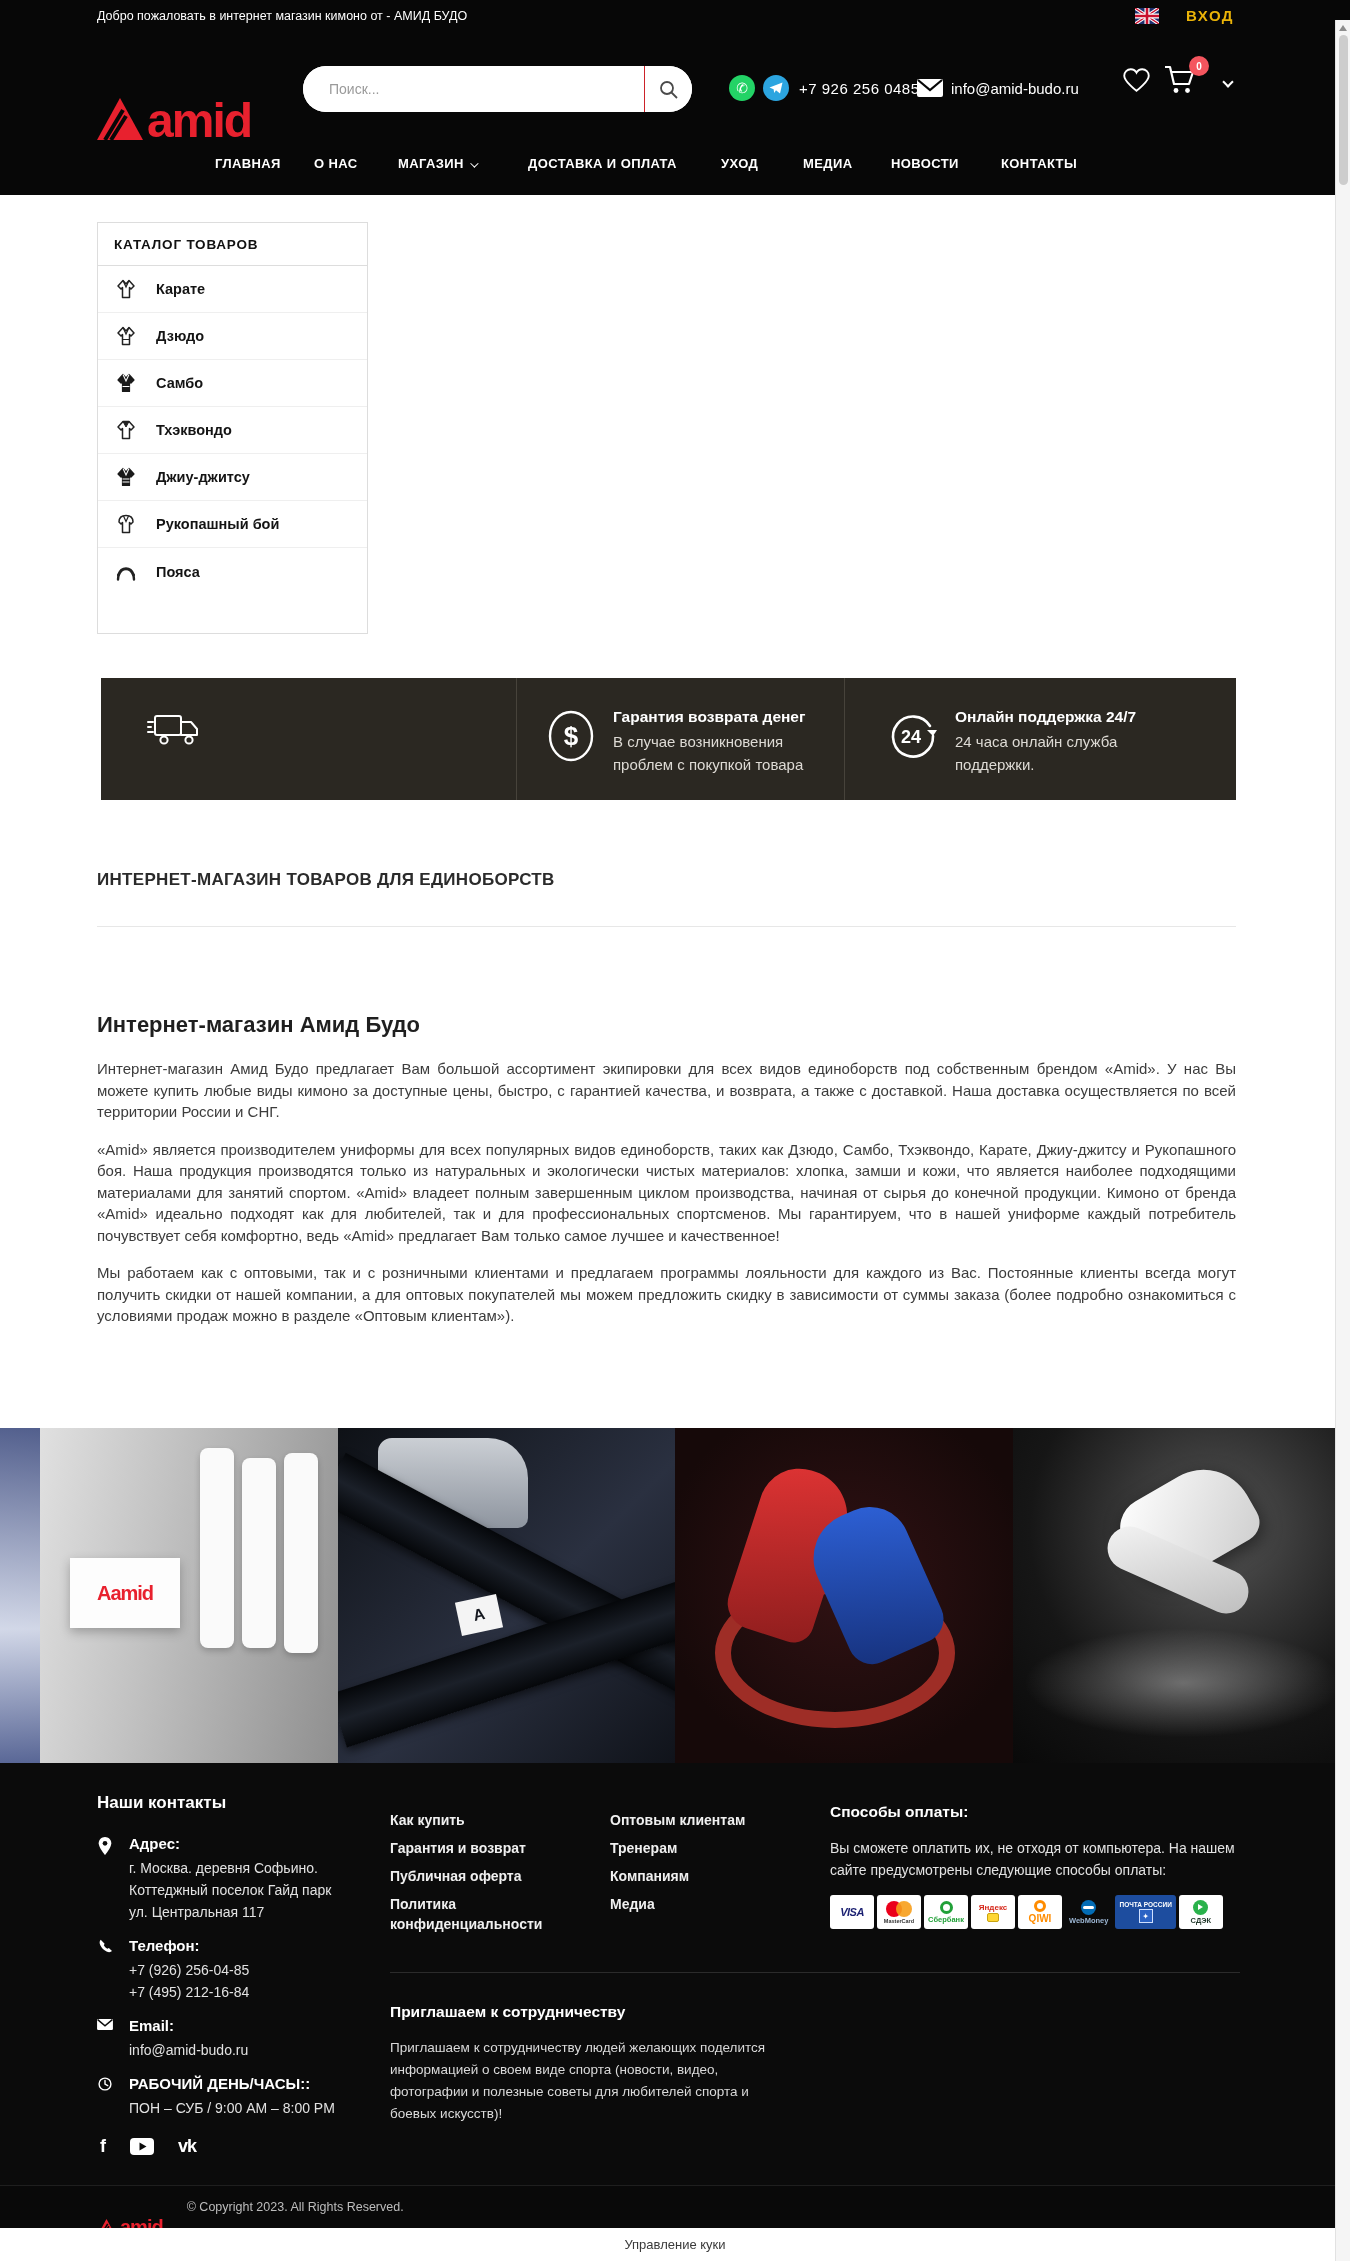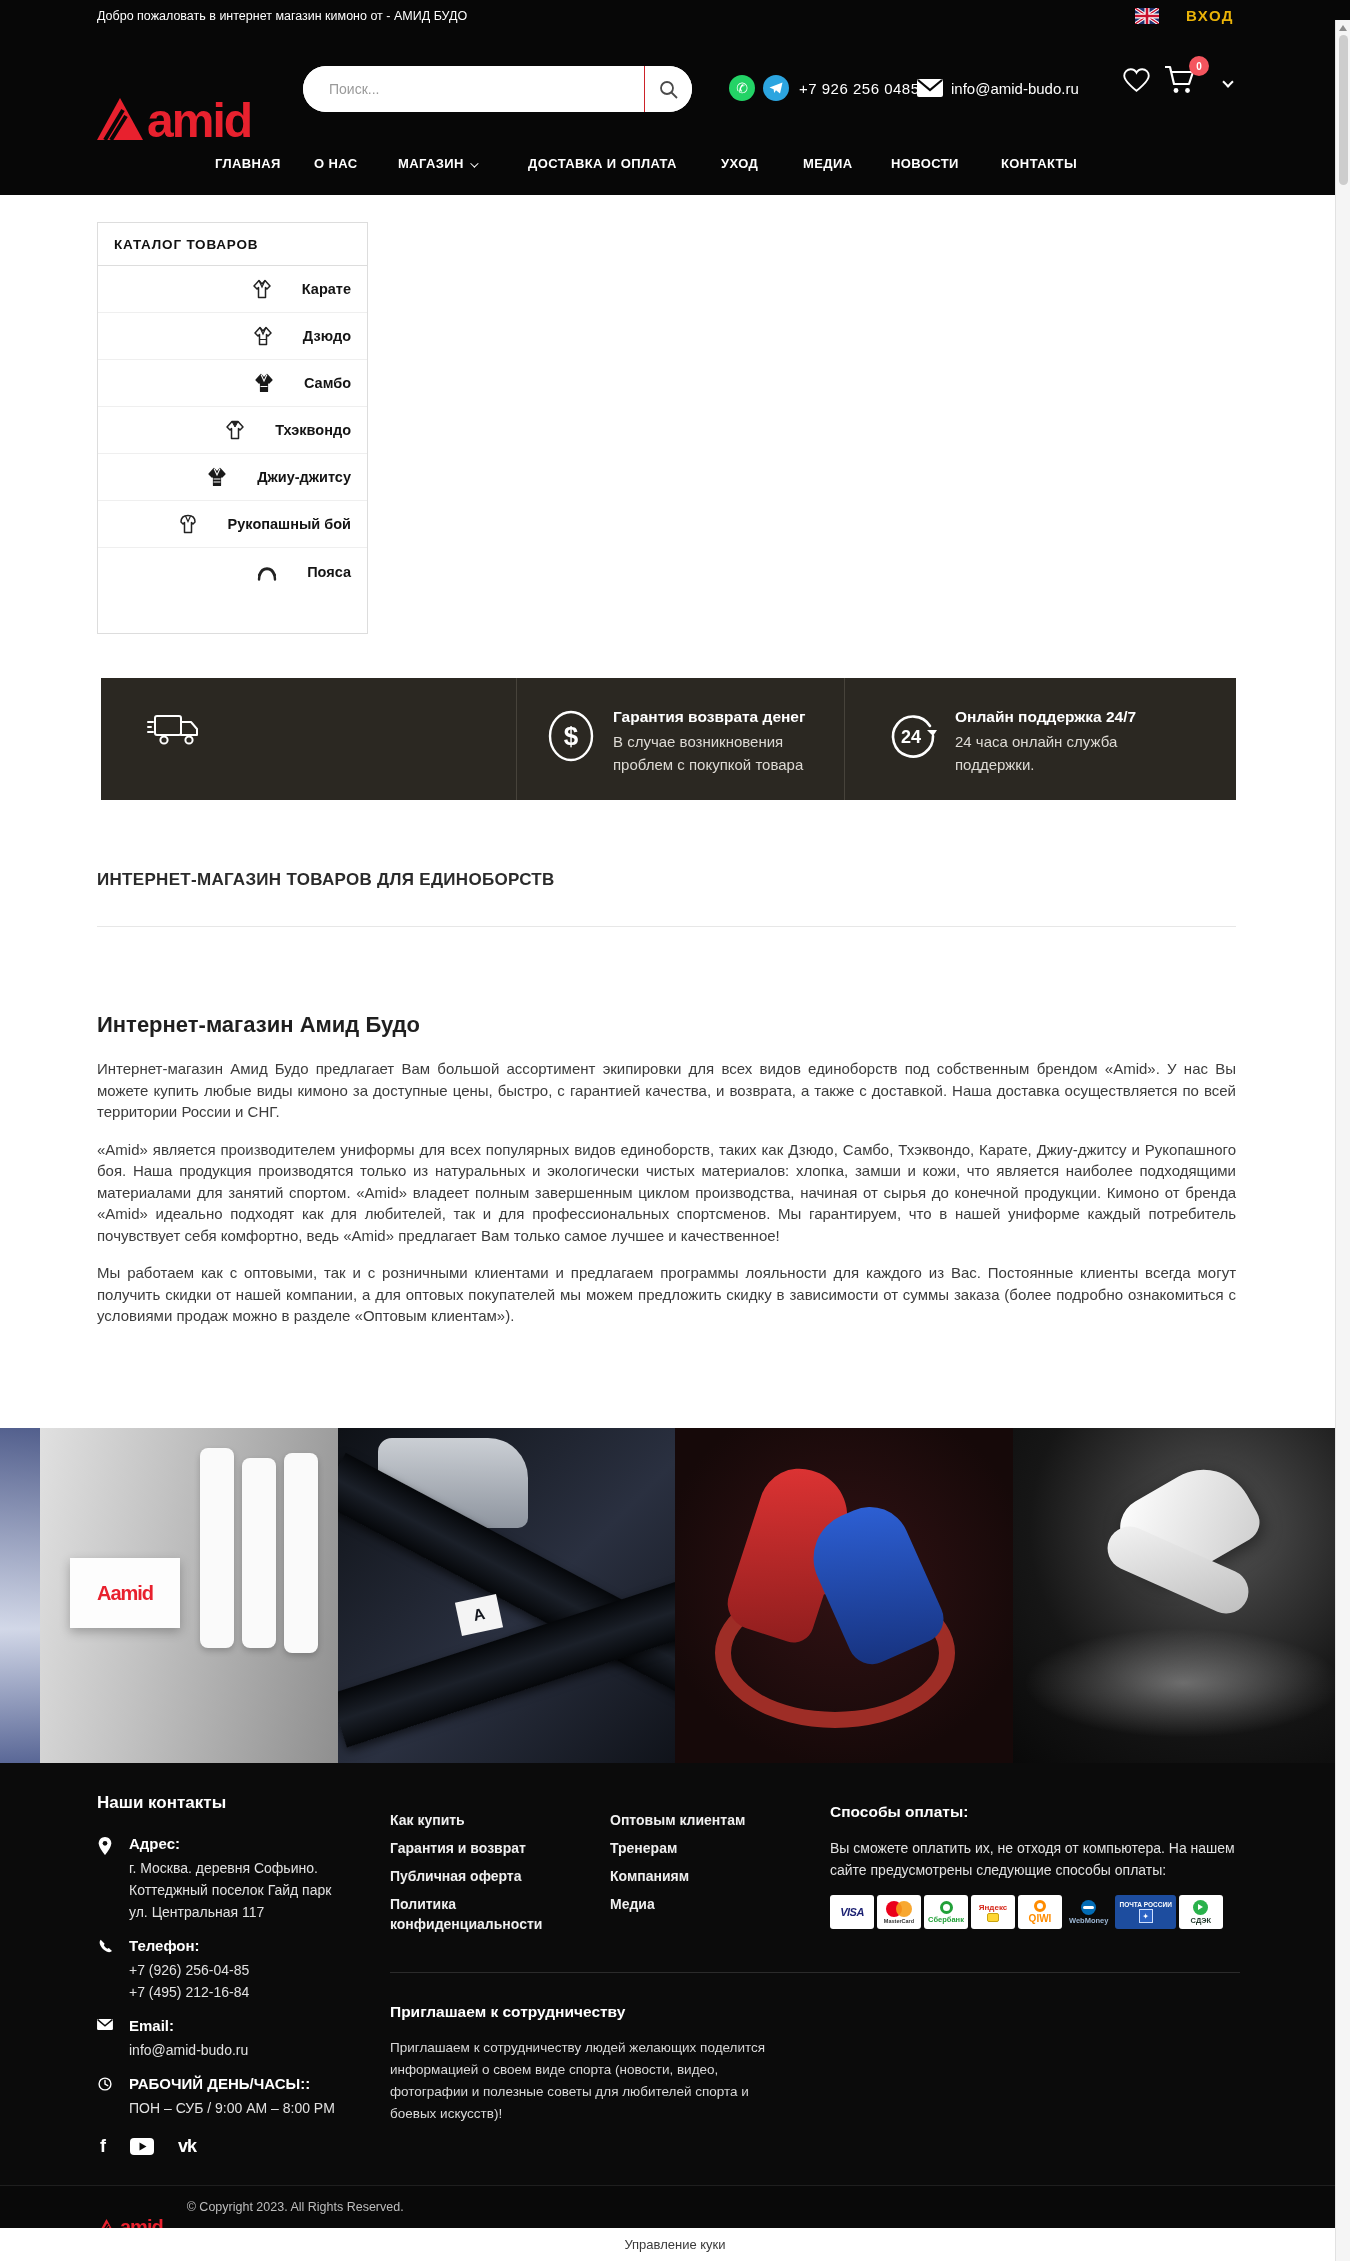--- a/index.html
+++ b/index.html
@@ -37,21 +37,21 @@
   .cart { position:absolute; left:1163px; top:64px; cursor:pointer; }
   .cart-badge { position:absolute; left:1189px; top:56px; width:20px; height:20px; border-radius:50%; background:#f4555e; color:#fff; font-size:10px; font-weight:700; display:flex; align-items:center; justify-content:center; }
   .cart-chevron { position:absolute; left:1224px; top:78px; width:8px; height:8px; border-right:2px solid #fff; border-bottom:2px solid #fff; transform:rotate(45deg); cursor:pointer; }
 
   .nav-item { position:absolute; top:156px; font-size:13px; font-weight:700; color:#fff; letter-spacing:0.4px; cursor:pointer; }
   .nav-item .chev { display:inline-block; width:6px; height:6px; border-right:1.6px solid #fff; border-bottom:1.6px solid #fff; transform:rotate(45deg) translateY(-2px); margin-left:6px; }
 
   
   .catalog { position:absolute; left:97px; top:222px; width:271px; height:412px; background:#fff; border:1px solid #ddd; }
   .catalog-title { padding:14px 16px 13px 16px; font-size:13.5px; font-weight:800; letter-spacing:0.8px; color:#111; border-bottom:1px solid #ddd; }
-  .cat-item { display:flex; align-items:center; gap:28px; height:47px; padding:0 16px; border-bottom:1px solid #efefef; cursor:pointer;justify-content:flex-end; }
+  .cat-item { display:flex; align-items:center; gap:18px; height:47px; padding:0 16px; border-bottom:1px solid #efefef; cursor:pointer; }
   .cat-item:last-child { border-bottom:none; }
   .cat-item .lbl { font-size:14.5px; font-weight:700; color:#141414; }
   .cat-ic { width:24px; height:24px; flex:0 0 24px; }
 
   
   .features { position:absolute; left:101px; top:678px; width:1135px; height:122px; background:#2b2822; display:flex; }
   .feature { display:flex; align-items:flex-start; padding-top:28px; }
   .feature .f-ic { margin:4px 16px 0 0; flex:0 0 auto; }
   .f1 { width:415px; padding-left:46px; }
   .f2 { width:328px; padding-left:28px; border-left:1px solid #47433b; }

